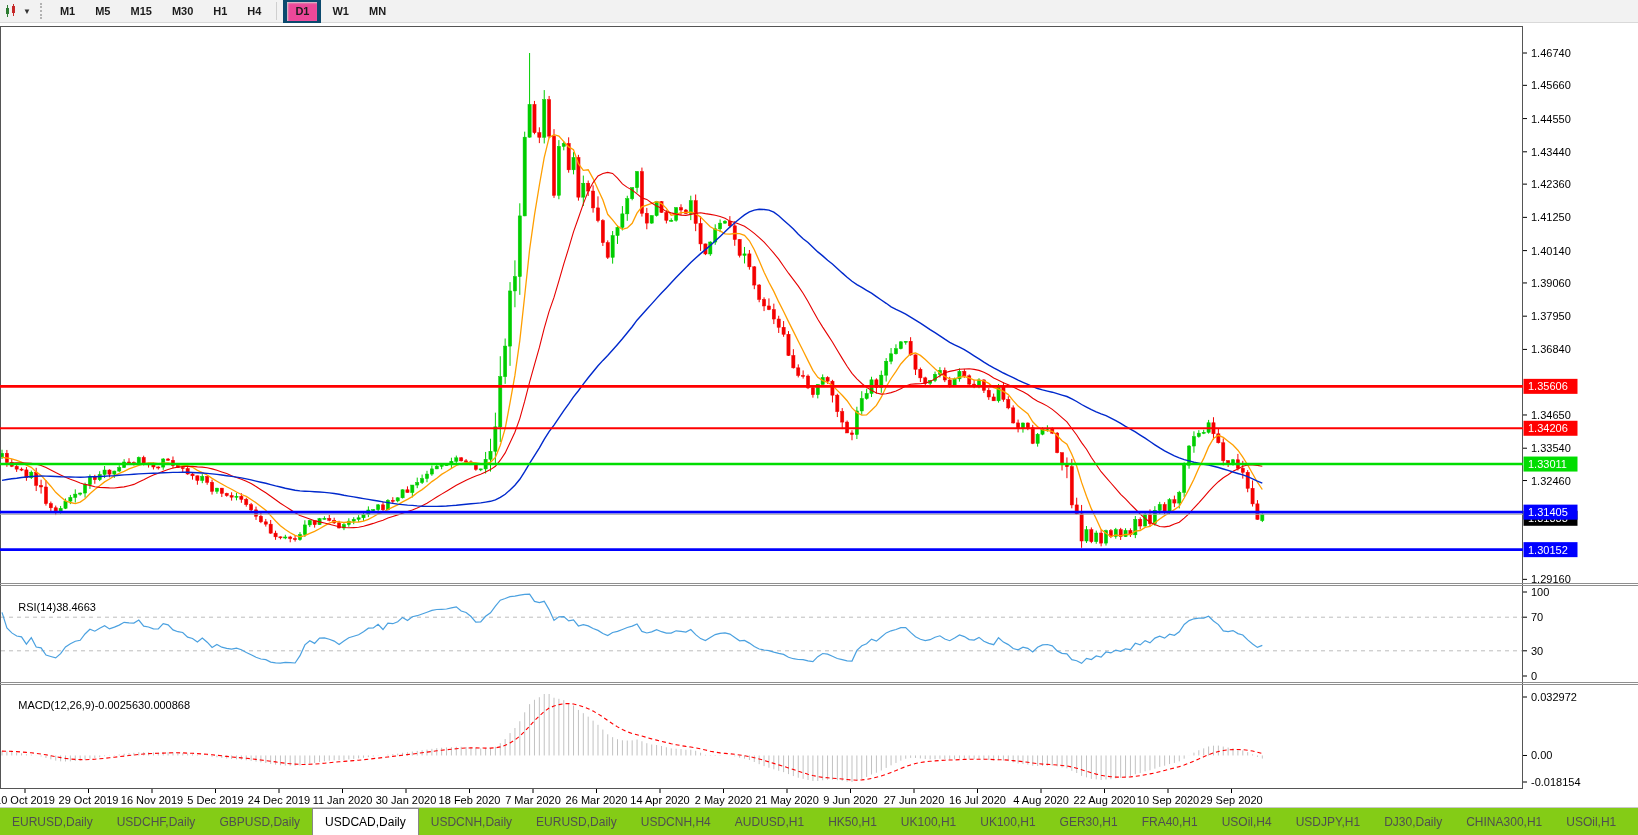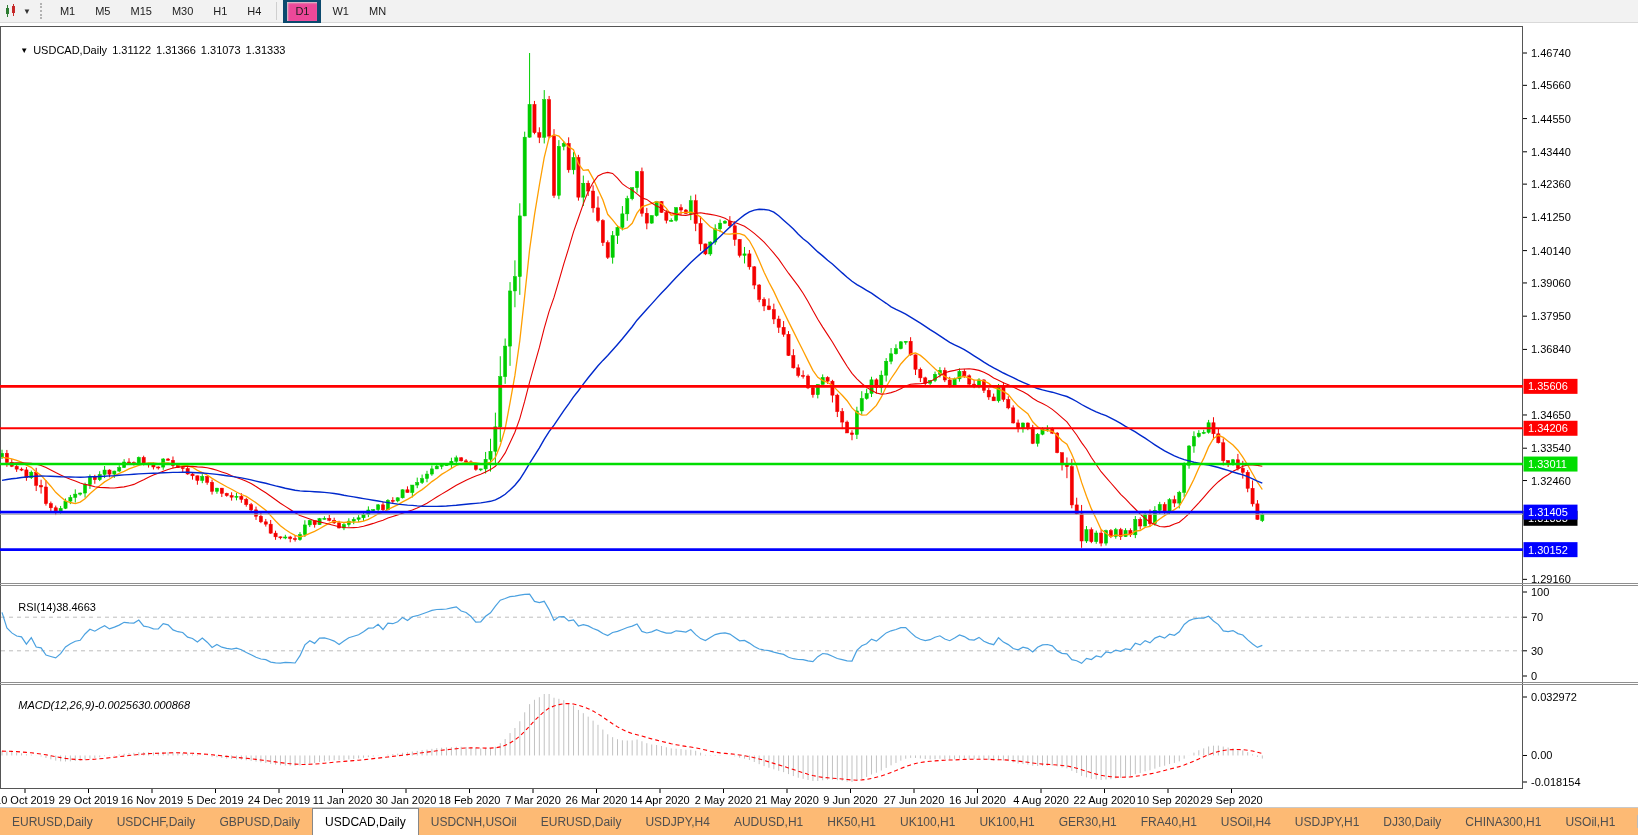--- a/index.html
+++ b/index.html
@@ -7,35 +7,35 @@
        font-family:"Liberation Sans",sans-serif;position:relative;}
 
   
   .toolbar{position:absolute;top:0;left:0;width:1638px;height:23px;background:#f2f2f2;
            border-bottom:1px solid #d9d9d9;display:flex;align-items:center;box-sizing:border-box;}
   .tool-iconbtn{display:flex;align-items:center;height:20px;padding:0 3px;margin-left:1px;}
   .tool-iconbtn svg{display:block;}
   .tool-caret{font-size:8px;color:#333;margin-left:3px;}
   .toolbar-grip{width:0;height:16px;border-left:2px dotted #b3b3b3;margin:0 8px 0 6px;}
   .tfbtn{height:19px;padding:0 8px;margin:0 1px;font-size:11px;color:#1c1c1c;display:flex;
-         align-items:center;border:1px solid transparent;border-radius:1px;cursor:default;}
+         align-items:center;border:1px solid transparent;border-radius:1px;cursor:default;font-weight:bold;}
   .tfbtn.active{border:4px solid #0c4a6e;background:#ec4899;box-shadow:inset 1px 1px 2px #d2d2d2;}
   .toolbar-vsep{width:1px;height:18px;background:#cfcfcf;margin:0 5px;}
 
   
   .chart-area{position:absolute;top:23px;left:0;width:1638px;height:784px;background:#fff;}
   .chart-area svg{position:absolute;top:0;left:0;}
   .chart-title{position:absolute;top:9px;left:8px;font-size:11px;color:#000;z-index:5;white-space:pre;}
   .chart-title .tri{font-size:8px;margin-right:5px;position:relative;top:-1px;}
   .chart-title span.v{margin-right:5px;}
   .pane-caption{position:absolute;left:6px;font-size:11px;color:#000;z-index:5;white-space:pre;}
   .pane-caption span{}
 
   
-  .tabbar{position:absolute;bottom:0;left:0;width:1638px;height:28px;background:#fdba74;
+  .tabbar{position:absolute;bottom:0;left:0;width:1638px;height:28px;background:#84cc16;
           border-top:1px solid #c9c9c9;display:flex;align-items:stretch;font-size:12px;
           color:#4f4f4f;box-sizing:border-box;}
   .tab{display:flex;align-items:center;padding:0 12px;cursor:default;white-space:nowrap;}
   .tab.active{background:#ffffff;border:1px solid #878787;border-bottom:none;color:#000;}
   .tabsep{width:1px;background:#bbbbbb;height:13px;align-self:center;}
   .tab-arrows{margin-left:auto;display:flex;align-items:center;padding:0 10px;color:#3c3c3c;font-size:9px;}
   .tab-arrows .tabsep{margin-right:9px;}
 </style>
 </head>
 <body>
@@ -986,45 +986,42 @@
         <text x="1041" y="804" font-size="11" fill="#000" text-anchor="middle">4 Aug 2020</text>
         <line x1="1104.5" y1="789" x2="1104.5" y2="793" stroke="#000"></line>
         <text x="1104.5" y="804" font-size="11" fill="#000" text-anchor="middle">22 Aug 2020</text>
         <line x1="1168" y1="789" x2="1168" y2="793" stroke="#000"></line>
         <text x="1168" y="804" font-size="11" fill="#000" text-anchor="middle">10 Sep 2020</text>
         <line x1="1231.5" y1="789" x2="1231.5" y2="793" stroke="#000"></line>
         <text x="1231.5" y="804" font-size="11" fill="#000" text-anchor="middle">29 Sep 2020</text>
       </g>
     </svg>
 
-  <div class="chart-title">
-    <span class="tri">▼</span><span class="v">USDCAD,Daily</span><span class="v">1.31122</span><span class="v">1.31366</span><span class="v">1.31073</span><span class="v">1.31333</span>
-  </div>
 
   <div class="pane-caption" style="top:566px;">
     <span>RSI(14)</span><span>38.4663</span>
   </div>
 
-  <div class="pane-caption" style="top:664px;font-style:italic;">
+  <div class="pane-caption" style="top:664px;">
     <span>MACD(12,26,9)</span><span>-0.002563</span><span>0.000868</span>
   </div>
 </div>
 
 <div class="tabbar" id="tabbar">
     <div class="tab">EURUSD,Daily</div>
     <div class="tabsep"></div>
     <div class="tab">USDCHF,Daily</div>
     <div class="tabsep"></div>
     <div class="tab">GBPUSD,Daily</div>
     <div class="tab active">USDCAD,Daily</div>
-    <div class="tab">USDCNH,USOil</div>
+    <div class="tab">USDCNH,Daily</div>
     <div class="tabsep"></div>
     <div class="tab">EURUSD,Daily</div>
     <div class="tabsep"></div>
-    <div class="tab">USDJPY,H4</div>
+    <div class="tab">USDCNH,H4</div>
     <div class="tabsep"></div>
     <div class="tab">AUDUSD,H1</div>
     <div class="tabsep"></div>
     <div class="tab">HK50,H1</div>
     <div class="tabsep"></div>
     <div class="tab">UK100,H1</div>
     <div class="tabsep"></div>
     <div class="tab">UK100,H1</div>
     <div class="tabsep"></div>
     <div class="tab">GER30,H1</div>

